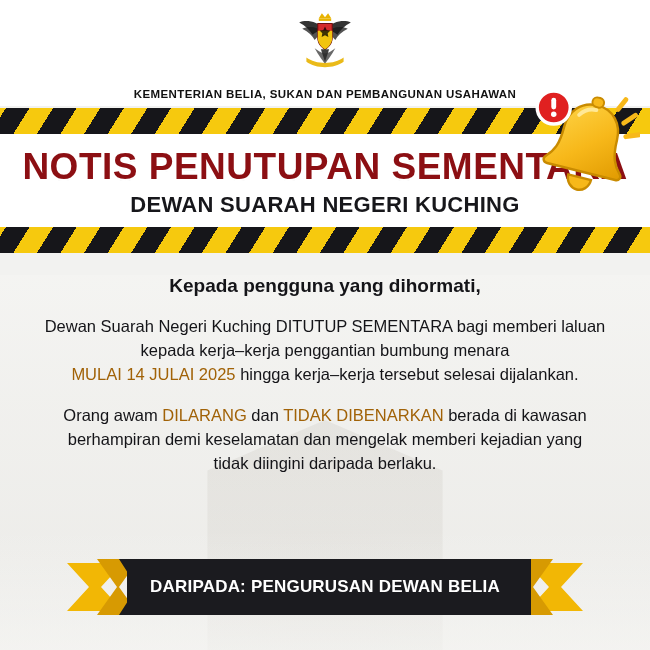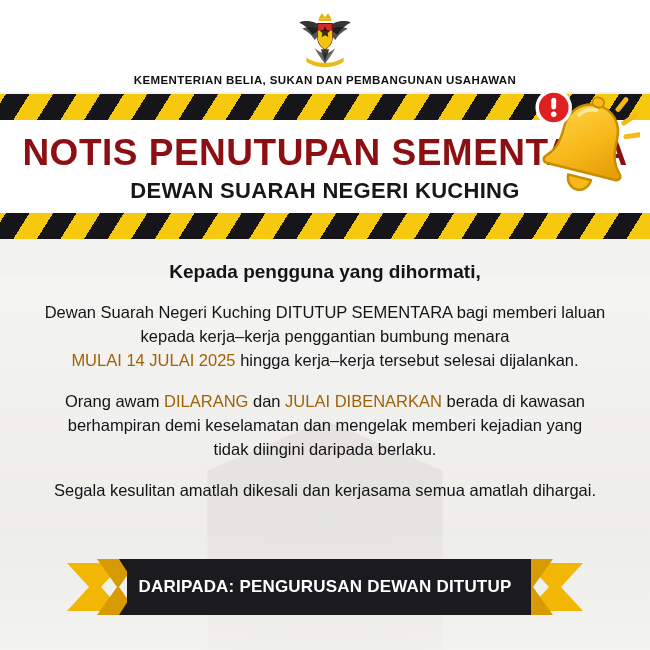--- a/index.html
+++ b/index.html
@@ -53,21 +53,21 @@
   .header {
     position:relative;
     background:#ffffff;
     padding-top:8px;
     padding-bottom:6px;
     text-align:center;
     z-index:3;
   }
   .crest { width:62px; height:62px; margin:0 auto; display:block; }
   .ministry {
-    margin-top:4px;
+    margin-top:18px;
     font-size:11.5px;
     font-weight:bold;
     letter-spacing:.4px;
     color:#111111;
   }
 
   
   .stripe {
     position:relative;
     height:26px;
@@ -259,41 +259,40 @@
       <span>Dewan Suarah Negeri Kuching DITUTUP SEMENTARA bagi memberi laluan</span><br>
       <span>kepada kerja–kerja penggantian bumbung menara</span><br>
       <span class="hl-red">MULAI 14 JULAI 2025</span>
       <span>hingga kerja–kerja tersebut selesai dijalankan.</span>
     </div>
 
     <div class="para">
       <span>Orang awam</span>
       <span class="hl-red">DILARANG</span>
       <span>dan</span>
-      <span class="hl-red">JULAI DIBENARKAN</span>
+      <span class="hl-red">TIDAK DIBENARKAN</span>
       <span>berada di kawasan</span><br>
       <span>berhampiran demi keselamatan dan mengelak memberi kejadian yang</span><br>
       <span>tidak diingini daripada berlaku.</span>
     </div>
 
-    <div class="para para-last">Segala kesulitan amatlah dikesali dan kerjasama semua amatlah dihargai.</div>
   </div>
 
   <div class="ribbon-row">
     <div class="ribbon">
       <svg class="ribbon-bg" viewBox="0 0 516 56" preserveAspectRatio="none" aria-hidden="true">
 
         <path d="M0 4 L56 4 L34 28 L56 52 L0 52 L22 28 Z" fill="#f2b705"></path>
         <path d="M516 4 L460 4 L482 28 L460 52 L516 52 L494 28 Z" fill="#f2b705"></path>
         <path d="M30 0 L72 0 L52 28 L72 56 L30 56 L50 28 Z" fill="#d79a02"></path>
         <path d="M486 0 L444 0 L464 28 L444 56 L486 56 L466 28 Z" fill="#d79a02"></path>
 
         <path d="M52 0 L464 0 L464 56 L52 56 L70 28 Z" fill="#1b1b1f"></path>
         <rect x="60" y="0" width="396" height="56" fill="#1b1b1f"></rect>
       </svg>
       <div class="ribbon-text">
-        <span>DARIPADA: PENGURUSAN DEWAN DITUTUP</span><br>
+        <span>DARIPADA: PENGURUSAN DEWAN BELIA</span><br>
       </div>
     </div>
   </div>
 
   <div class="bottom-pad"></div>
 </div>
 
 </body></html>

